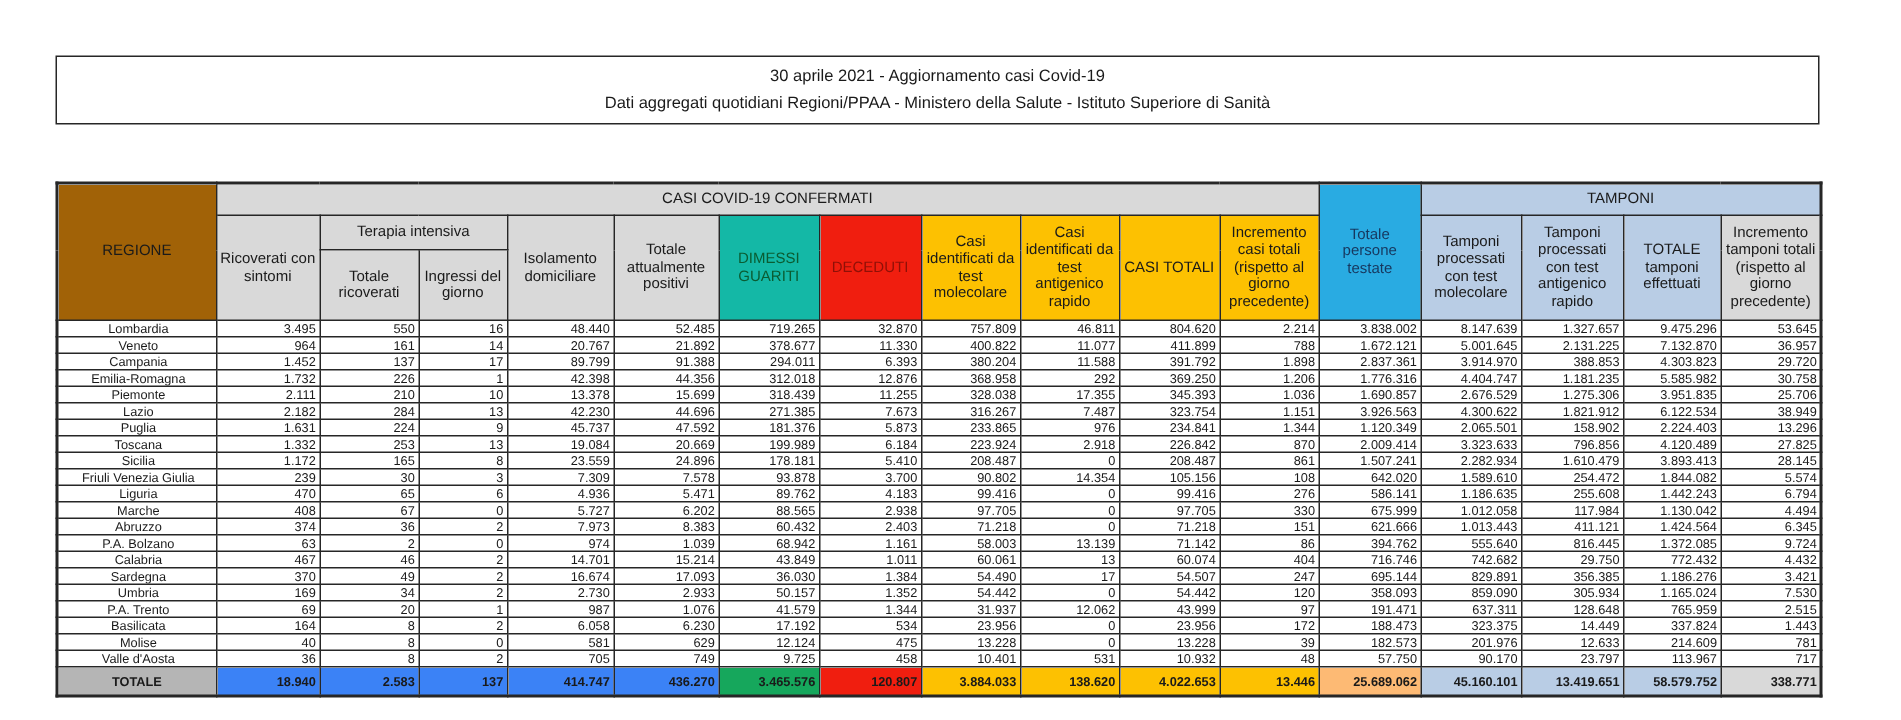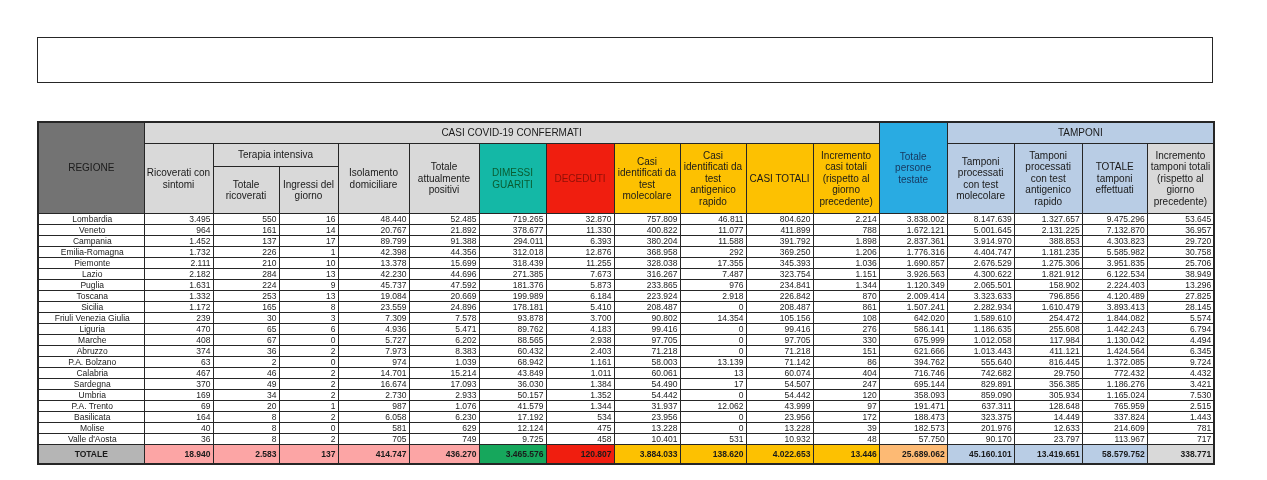--- a/index.html
+++ b/index.html
@@ -21,54 +21,56 @@
   table.covid th, table.covid td{
     border:1px solid #262626;
     font-weight:normal;
     overflow:hidden;
   }
   thead th{
     font-size:10px;line-height:1.15;text-align:center;vertical-align:middle;
     background:#d9d9d9;padding:1px 2px;
   }
   th.band{font-weight:bold;font-size:10px;height:18px;}
-  th.regione{background:#737373;font-weight:bold;font-size:10px;}
+  th.regione{background:#a16207;font-weight:bold;font-size:10px;}
   tr.hrow2 th{height:20px;}
   tr.hrow3 th{height:44px;}
   .h-green{background:#14b8a6;color:#0a5c32;}
   .h-red{background:#f01e0f;color:#8f1007;margin-top:39px;}
   .h-yellow{background:#fdc101;color:#1a1a1a;}
   .h-blue{background:#29abe2;color:#17375e;}
   .h-lblue{background:#b9cde5;color:#1a1a1a;}
 
   tbody td{
     font-size:8.5px;height:10px;line-height:10px;
     text-align:right;padding:0 2px 0 0;white-space:nowrap;
     border-color:#7f7f7f #262626;
     background:#ffffff;
   }
   tbody td:first-child{text-align:center;padding:0 0 0 2px;}
   tr.totale td{
-    font-weight:bold;height:18px;line-height:18px;background:#fca5a5;
+    font-weight:bold;height:18px;line-height:18px;background:#3b82f6;
     border-color:#262626;
   }
   tr.totale td:nth-child(1){background:#b5b5b5;text-align:center;padding:0;}
   tr.totale td:nth-child(7){background:#16a75c;}
   tr.totale td:nth-child(8){background:#f01e0f;}
   tr.totale td:nth-child(9),tr.totale td:nth-child(10),
   tr.totale td:nth-child(11),tr.totale td:nth-child(12){background:#fdc101;}
   tr.totale td:nth-child(13){background:#fdba74;}
   tr.totale td:nth-child(14),tr.totale td:nth-child(15),
   tr.totale td:nth-child(16){background:#b9cde5;}
   tr.totale td:nth-child(17){background:#d9d9d9;}
 </style>
 </head>
 <body>
 
 <div class="title-box">
+  <div class="t1">30 aprile 2021 - Aggiornamento casi Covid-19</div>
+  <div class="t2">Dati aggregati quotidiani Regioni/PPAA - Ministero della Salute - Istituto Superiore di Sanità</div>
 </div>
 
 <table class="covid">
   <colgroup>
     <col style="width:106px">
       <col style="width:69px">
       <col style="width:66px">
       <col style="width:59px">
     <col style="width:71px">
       <col style="width:70px">

